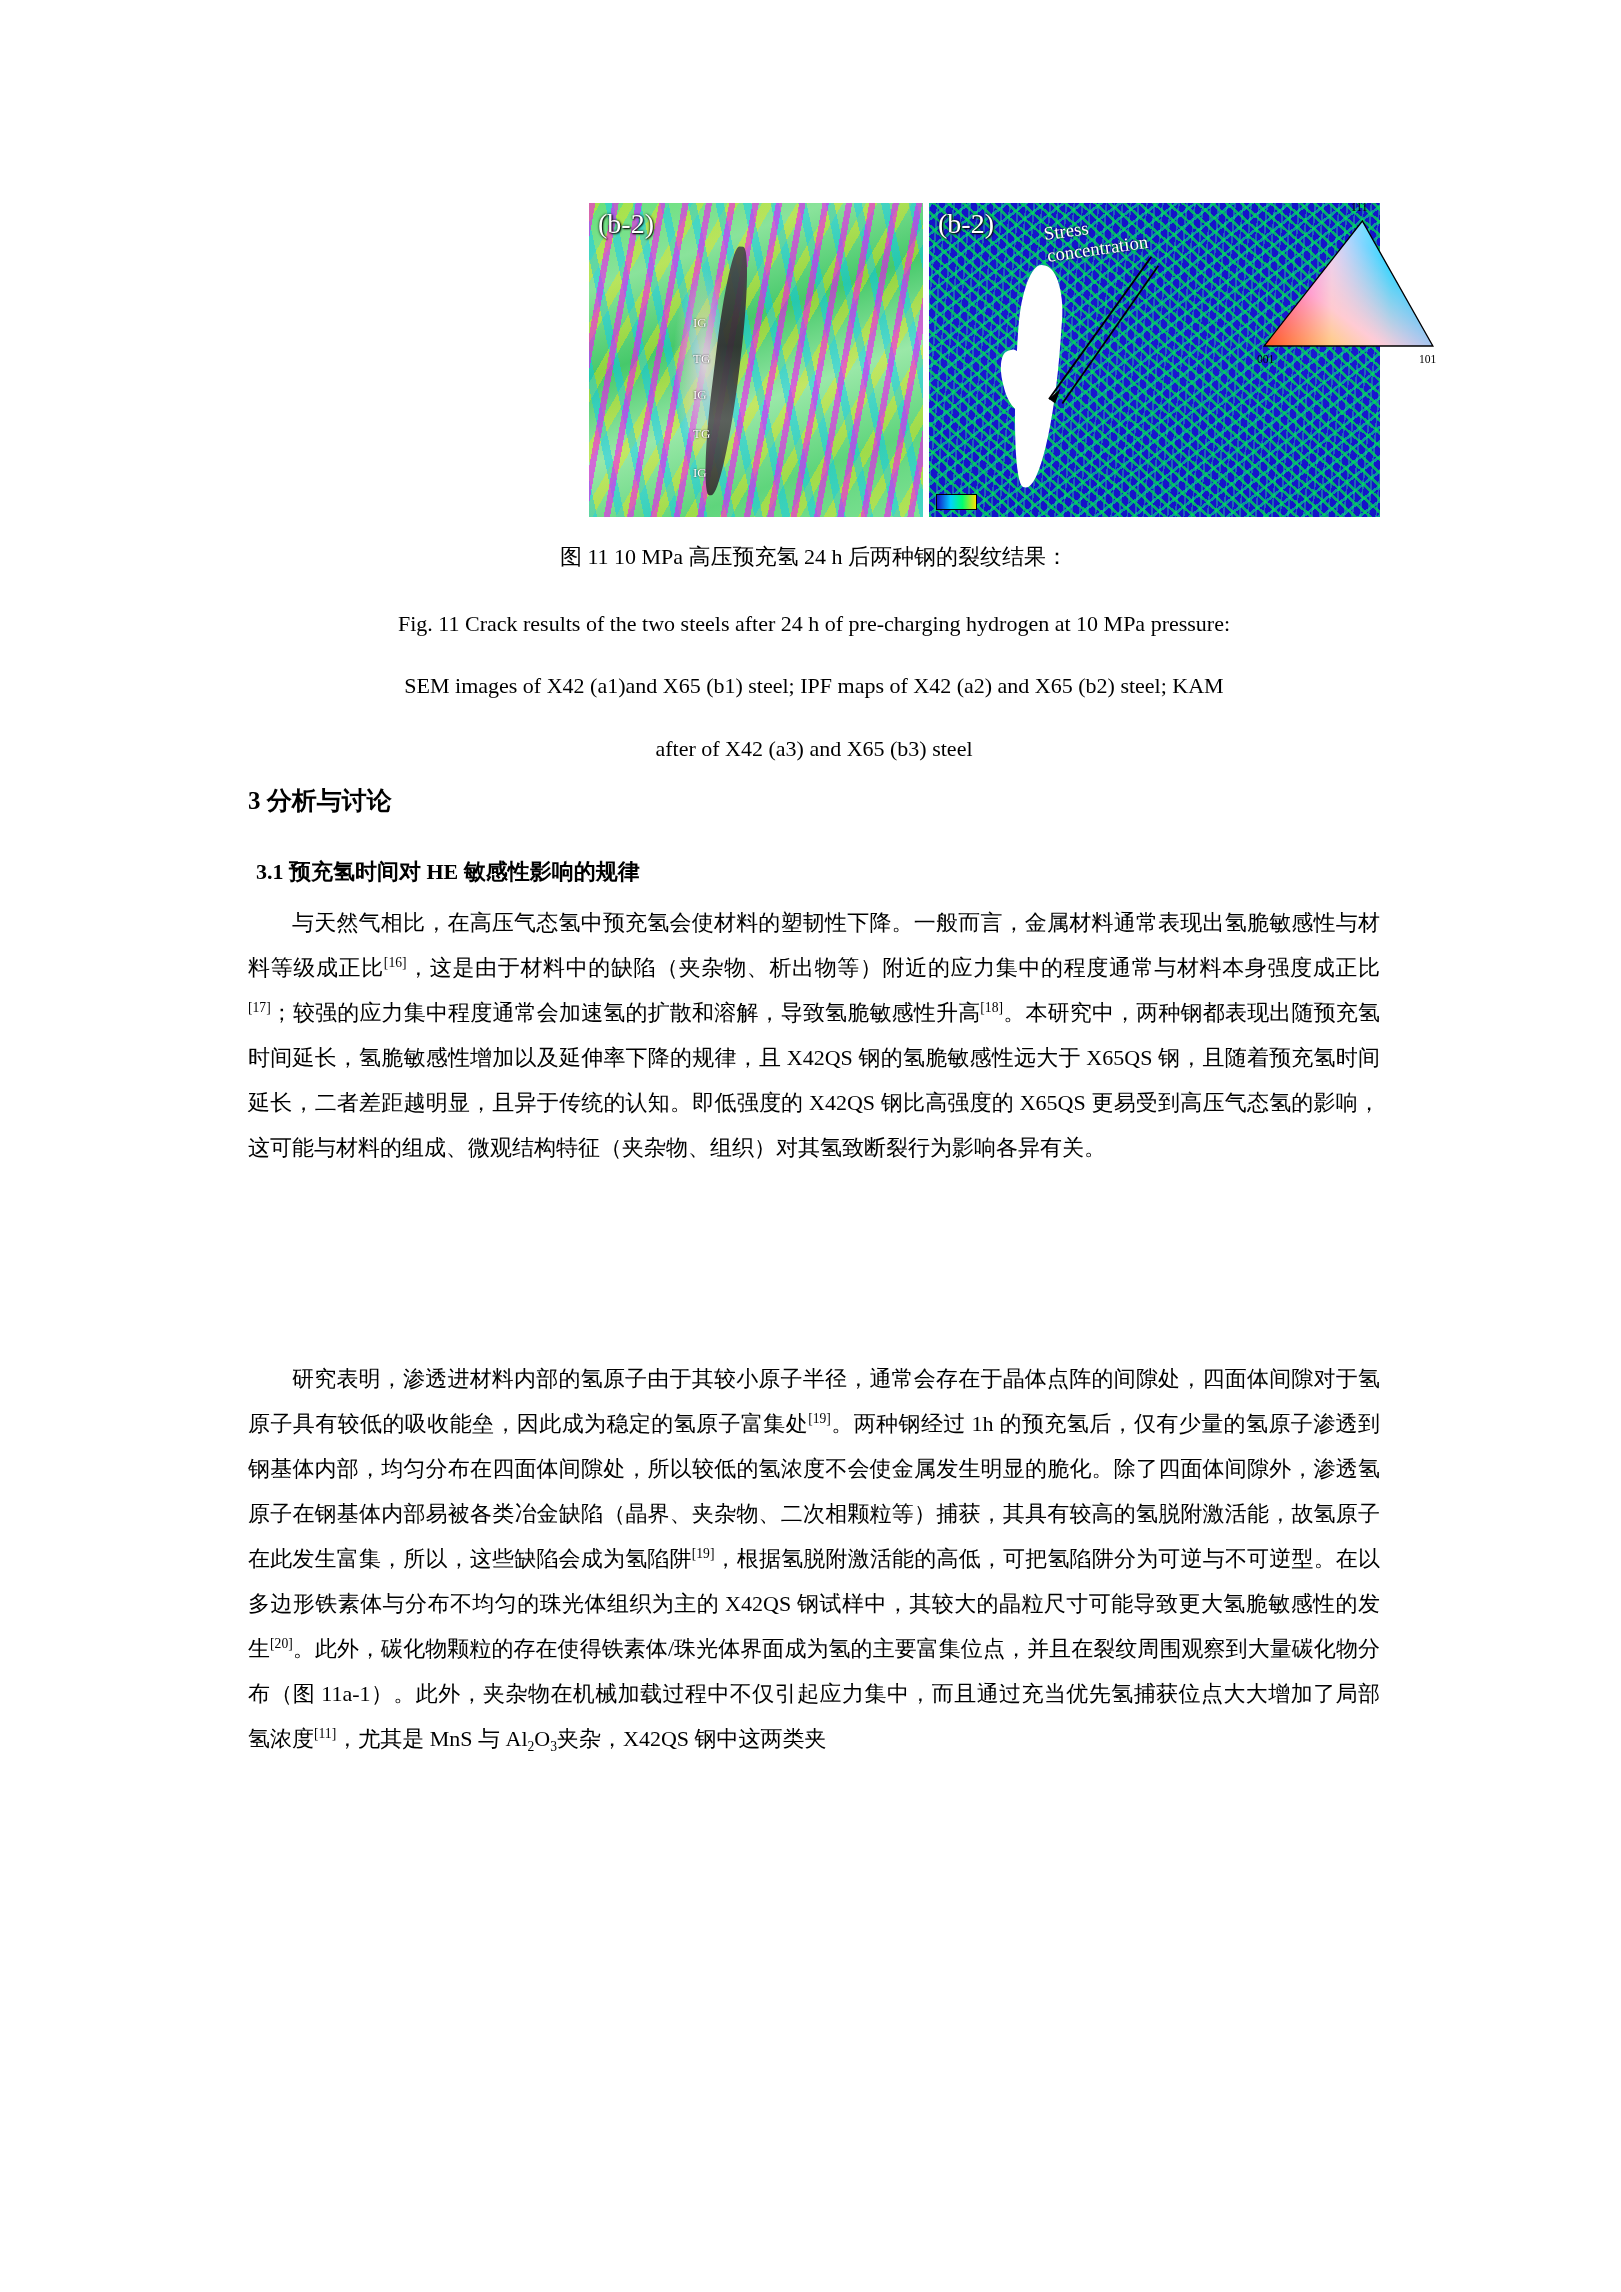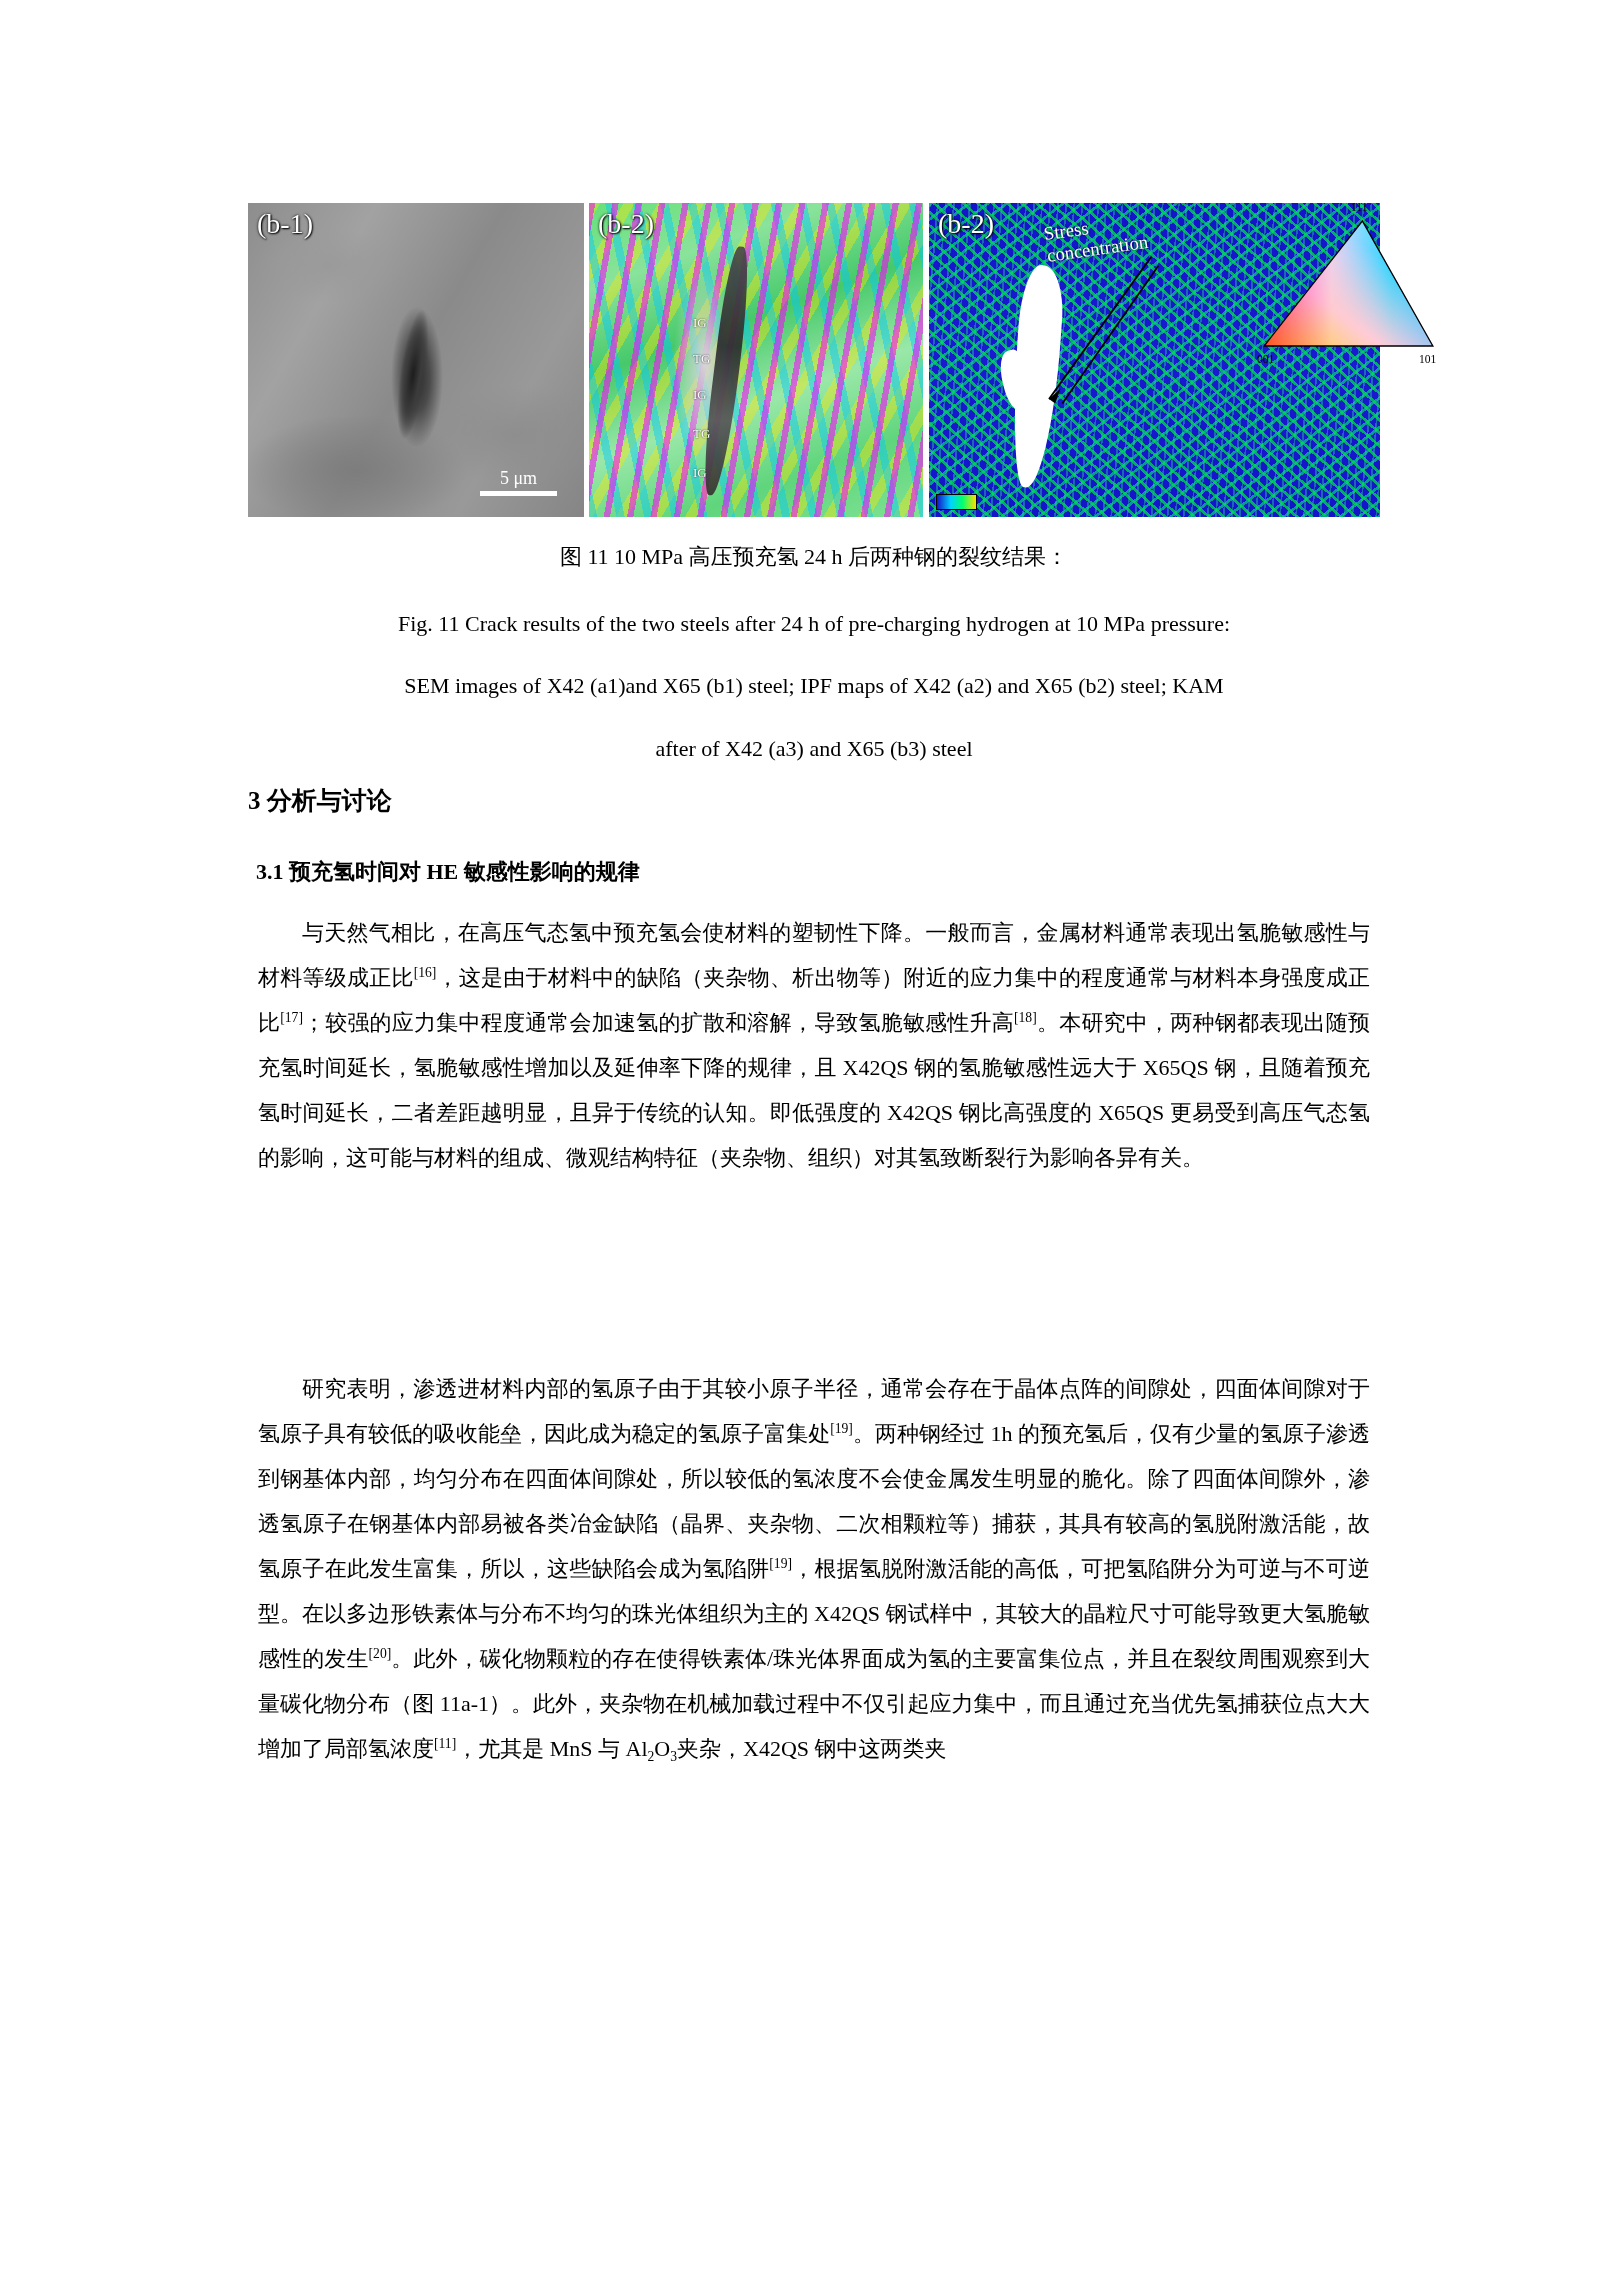--- a/index.html
+++ b/index.html
@@ -240,21 +240,21 @@
     width: 1132px;
     font-size: 22px;
     line-height: 45px;
     text-align: justify;
     text-justify: inter-ideograph;
     font-family: "Liberation Serif", serif;
   }
   #para1 { top: 900px; }
   #para2 { top: 1356px; }
   .body-block p {
-    margin: 10px;
+    margin: 0;
     text-indent: 2em;
   }
   sup {
     font-size: 0.62em;
     vertical-align: super;
     line-height: 0;
   }
   sub {
     font-size: 0.62em;
     vertical-align: sub;
@@ -262,27 +262,20 @@
   }
 </style>
 </head>
 <body>
 
 <div class="page">
   <div class="content">
 
     <div class="figure-row">
 
-      <div class="panel" id="panel-b1">
-        <span class="panel-label">(b-1)</span>
-        <span class="scalebar">
-          <span>5 μm</span>
-          <span class="bar"></span>
-        </span>
-      </div>
 
       <div class="panel" id="panel-b2">
         <span class="panel-label">(b-2)</span>
         <div class="crack"></div>
         <span class="ig-label" style="top:112px">IG</span>
         <span class="ig-label" style="top:148px">TG</span>
         <span class="ig-label" style="top:184px">IG</span>
         <span class="ig-label" style="top:223px">TG</span>
         <span class="ig-label" style="top:262px">IG</span>
       </div>

